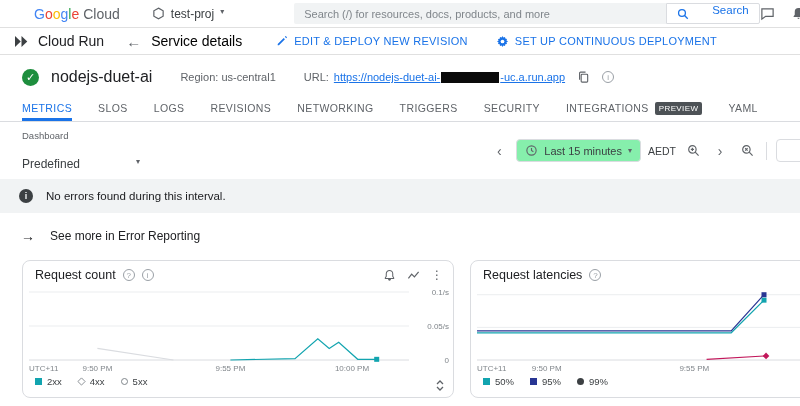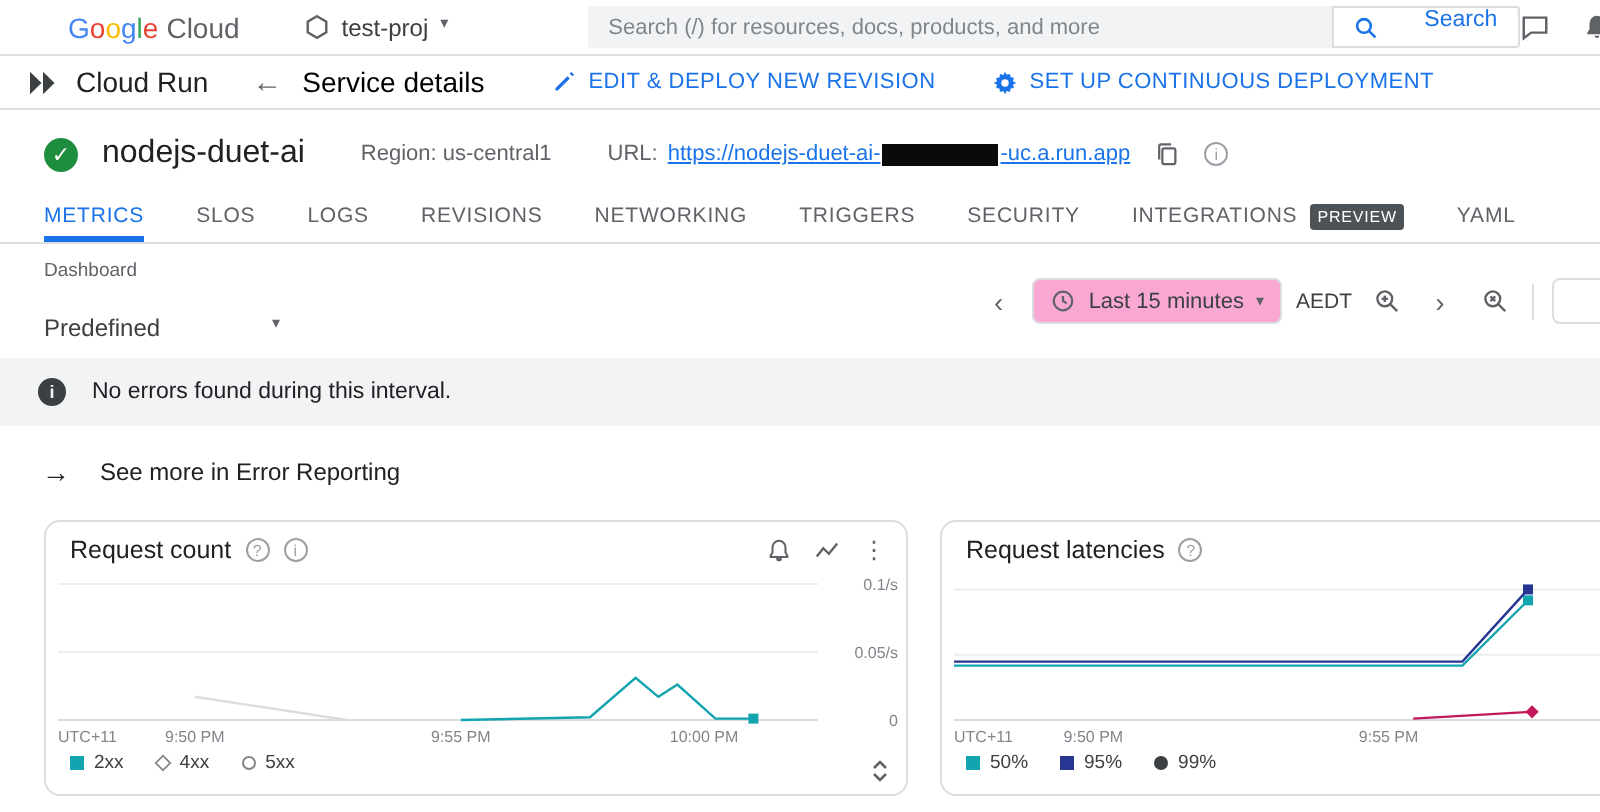--- a/index.html
+++ b/index.html
@@ -47,21 +47,21 @@
   .tab{display:flex;align-items:center;gap:6px;font-size:10.5px;font-weight:500;letter-spacing:.4px;color:#5f6368;white-space:nowrap}
   .tab.active{color:#1a73e8;box-shadow:inset 0 -3px 0 #1a73e8}
   .badge{background:#4d5256;color:#fff;font-size:8px;font-weight:500;letter-spacing:.4px;padding:2px 4px;border-radius:2px}
 
   
   .dash-row{display:flex;align-items:center;justify-content:space-between;padding:8px 14px 6px 22px}
   .dash-label{font-size:9.5px;color:#5f6368;margin-bottom:16px;text-align:left}
   .dash-value-row{display:flex;align-items:flex-start;justify-content:space-between;width:118px;font-size:12px;color:#3c4043}
   .time-controls{display:flex;align-items:center;gap:7px}
   .tc-btn{display:flex;align-items:center;justify-content:center;color:#5f6368;font-size:14px;width:20px;height:22px}
-  .time-pill{display:flex;align-items:center;gap:6px;border:1px solid #dadce0;border-radius:4px;height:23px;padding:0 8px;font-size:11px;color:#3c4043;background:#f9a8d4}
+  .time-pill{display:flex;align-items:center;gap:6px;border:1px solid #dadce0;border-radius:4px;height:23px;padding:0 8px;font-size:11px;color:#3c4043;background:#86efac}
   .tz{font-size:10.5px;color:#3c4043;font-weight:500}
   .edge-divider{width:1px;height:18px;background:#dadce0;margin:0 2px}
   .partial-btn{width:28px;height:23px;border:1px solid #dadce0;border-radius:4px;margin-right:-18px;background:#fff}
 
   
   .banner{height:34px;background:#f1f3f4;display:flex;align-items:center;padding:0 19px;gap:13px;margin-top:2px}
   .banner-icon{width:14px;height:14px;border-radius:50%;background:#3c4043;color:#f1f3f4;font-size:9px;font-weight:700;display:flex;align-items:center;justify-content:center;flex-shrink:0}
   .banner-text{font-size:11.5px;color:#202124}
   .see-more{display:flex;align-items:center;gap:15px;padding:15px 0 0 21px;font-size:12px;color:#202124;font-weight:500;cursor:pointer}
   .see-more .arrow{font-size:14px;color:#202124}

